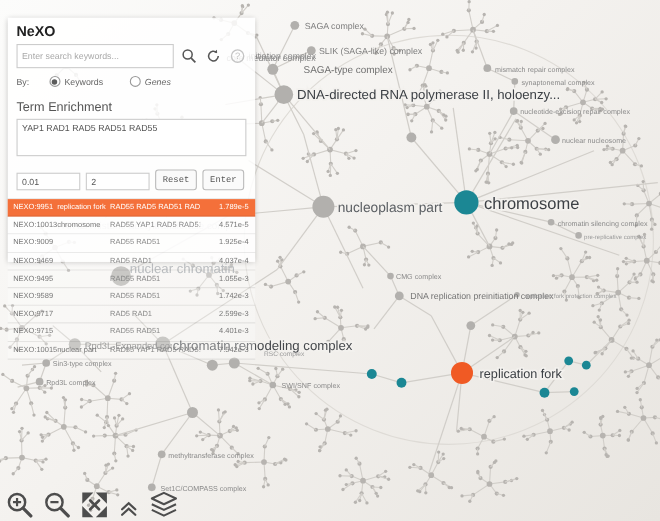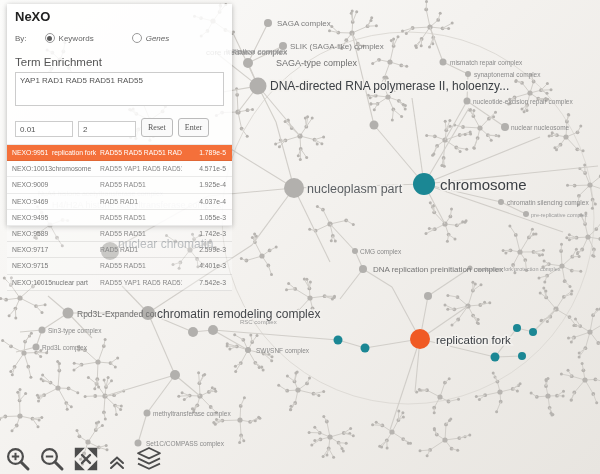--- a/index.html
+++ b/index.html
@@ -3,46 +3,46 @@
 <meta charset="utf-8">
 <style>
   html,body{margin:0;padding:0;}
   body{font-family:"Liberation Sans",sans-serif;}
   #stage{position:relative;width:600px;height:474px;overflow:hidden;
     background:linear-gradient(135deg,#fcfcfb 0%,#f4f2ef 45%,#e8e5e0 100%);}
   #graph{position:absolute;left:0;top:0;}
   #graph text{font-family:"Liberation Sans",sans-serif;}
 
   
-  .panel{position:absolute;left:7px;top:4px;width:225px;height:222px;
+  .panel{position:absolute;left:7px;top:16px;width:225px;height:222px;
     background:rgba(255,255,255,0.84);box-shadow:0 1px 5px rgba(0,0,0,0.28);
     box-sizing:border-box;}
   .panel-title{font-size:13px;font-weight:bold;color:#222;padding:5px 8px 2px 8px;}
   .search-row{display:flex;align-items:center;gap:6px;padding:0 8px;margin-top:2px;}
   .search-input{width:134px;height:18px;border:1px solid #ccc;background:#fff;
     font-size:8px;padding:1px 4px;color:#444;outline:none;}
   .search-input::placeholder{color:#aaa;}
   .icon-btn{display:inline-flex;width:16px;height:16px;align-items:center;justify-content:center;cursor:pointer;}
   .by-row{display:flex;align-items:flex-end;gap:4px;padding:0 8px;margin-top:7px;
     font-size:8px;color:#666;}
   .by-row label{display:flex;align-items:center;gap:4px;margin-left:14px;cursor:pointer;}
-  .by-row label.genes{margin-left:34px;font-style:italic;}
+  .by-row label.genes{margin-left:20px;font-style:italic;}
   .radio{display:inline-block;width:8px;height:8px;border:1px solid #9a9a9a;border-radius:50%;
     background:#fff;position:relative;}
   .radio.checked::after{content:"";position:absolute;left:1.5px;top:1.5px;width:5px;height:5px;
     border-radius:50%;background:#5c5c5c;}
   .te-heading{font-size:11.5px;color:#555;padding:0 8px;margin-top:13px;}
   .query-box{display:block;width:209px;height:34px;margin:4px 8px 12px 8px;border:1px solid #ccc;
     background:#fff;font-size:8px;color:#555;font-family:"Liberation Sans",sans-serif;
     resize:none;box-sizing:border-box;padding:3px 4px;outline:none;}
   .param-row{display:flex;align-items:flex-end;gap:5px;padding:0 8px;margin-top:7px;}
   .param{width:58px;height:16px;border:1px solid #ccc;background:#fff;font-size:8px;
     color:#555;padding:0 4px;box-sizing:border-box;outline:none;}
   .btn{height:19px;font-size:8px;color:#555;background:#fafafa;border:1px solid #bbb;
-    border-radius:3px;padding:0 6px;cursor:pointer;font-family:Liberation Serif, serif;}
+    border-radius:3px;padding:0 6px;cursor:pointer;font-family:Liberation Mono, monospace;}
   .results{margin-top:7px;border-top:1px solid rgba(0,0,0,0.08);}
   .rrow{display:flex;align-items:center;height:15.2px;font-size:6.8px;color:#777;
     border-bottom:1px solid rgba(0,0,0,0.08);background:rgba(255,255,255,0.30);cursor:pointer;}
   .rrow.sel{background:#f4703a;color:#fff;}
   .rrow.sel .c{color:#fff;}
   .c{overflow:hidden;white-space:nowrap;}
   .c-id{width:40px;padding-left:5px;}
   .c-term{width:48px;}
   .c-genes{flex:1;color:#888;}
   .c-pv{width:44px;text-align:right;padding-right:6px;}
@@ -1548,20 +1548,41 @@
         <text x="153" y="416" font-size="6.5" fill="#8a8a8a">methyltransferase complex</text>
         <text x="146" y="446" font-size="6.5" fill="#8a8a8a">Set1C/COMPASS complex</text>
         <text x="38" y="196" font-size="7" fill="#c7c7c7">NuA4 histone acetyltransferase complex</text>
         <text x="52" y="208" font-size="9" fill="#c4c4c4">H4/H2A histone acetyltransferase complex</text>
       </g>
     </svg>
 
   <div class="panel">
     <div class="panel-title">NeXO</div>
 
+    <div class="search-row">
+      <input class="search-input" type="text" placeholder="Enter search keywords..." style="">
+      <span class="icon-btn">
+        <svg width="14" height="14" viewBox="0 0 14 14">
+            <circle cx="5.6" cy="5.6" r="4.1" fill="none" stroke="#555" stroke-width="1.4"></circle>
+            <line x1="8.8" y1="8.8" x2="12.6" y2="12.6" stroke="#555" stroke-width="1.6"></line>
+          </svg>
+      </span>
+      <span class="icon-btn">
+        <svg width="14" height="14" viewBox="0 0 14 14">
+            <path d="M11.4 7a4.4 4.4 0 1 1-1.4-3.2" fill="none" stroke="#555" stroke-width="1.4"></path>
+            <path d="M10.2 1.2 L10.4 4.2 L7.6 3.4 Z" fill="#555"></path>
+          </svg>
+      </span>
+      <span class="icon-btn">
+        <svg width="14" height="14" viewBox="0 0 14 14">
+            <circle cx="7" cy="7" r="5.6" fill="none" stroke="#c4c4c4" stroke-width="1.2"></circle>
+            <text x="7" y="10" font-size="8.5" text-anchor="middle" fill="#c4c4c4" font-family="Liberation Sans,sans-serif">?</text>
+          </svg>
+      </span>
+    </div>
 
     <div class="by-row">
       <span>By:</span>
       <label>
         <span class="radio checked"></span>
         <span>Keywords</span>
       </label>
       <label class="genes">
         <span class="radio"></span>
         <span>Genes</span>

